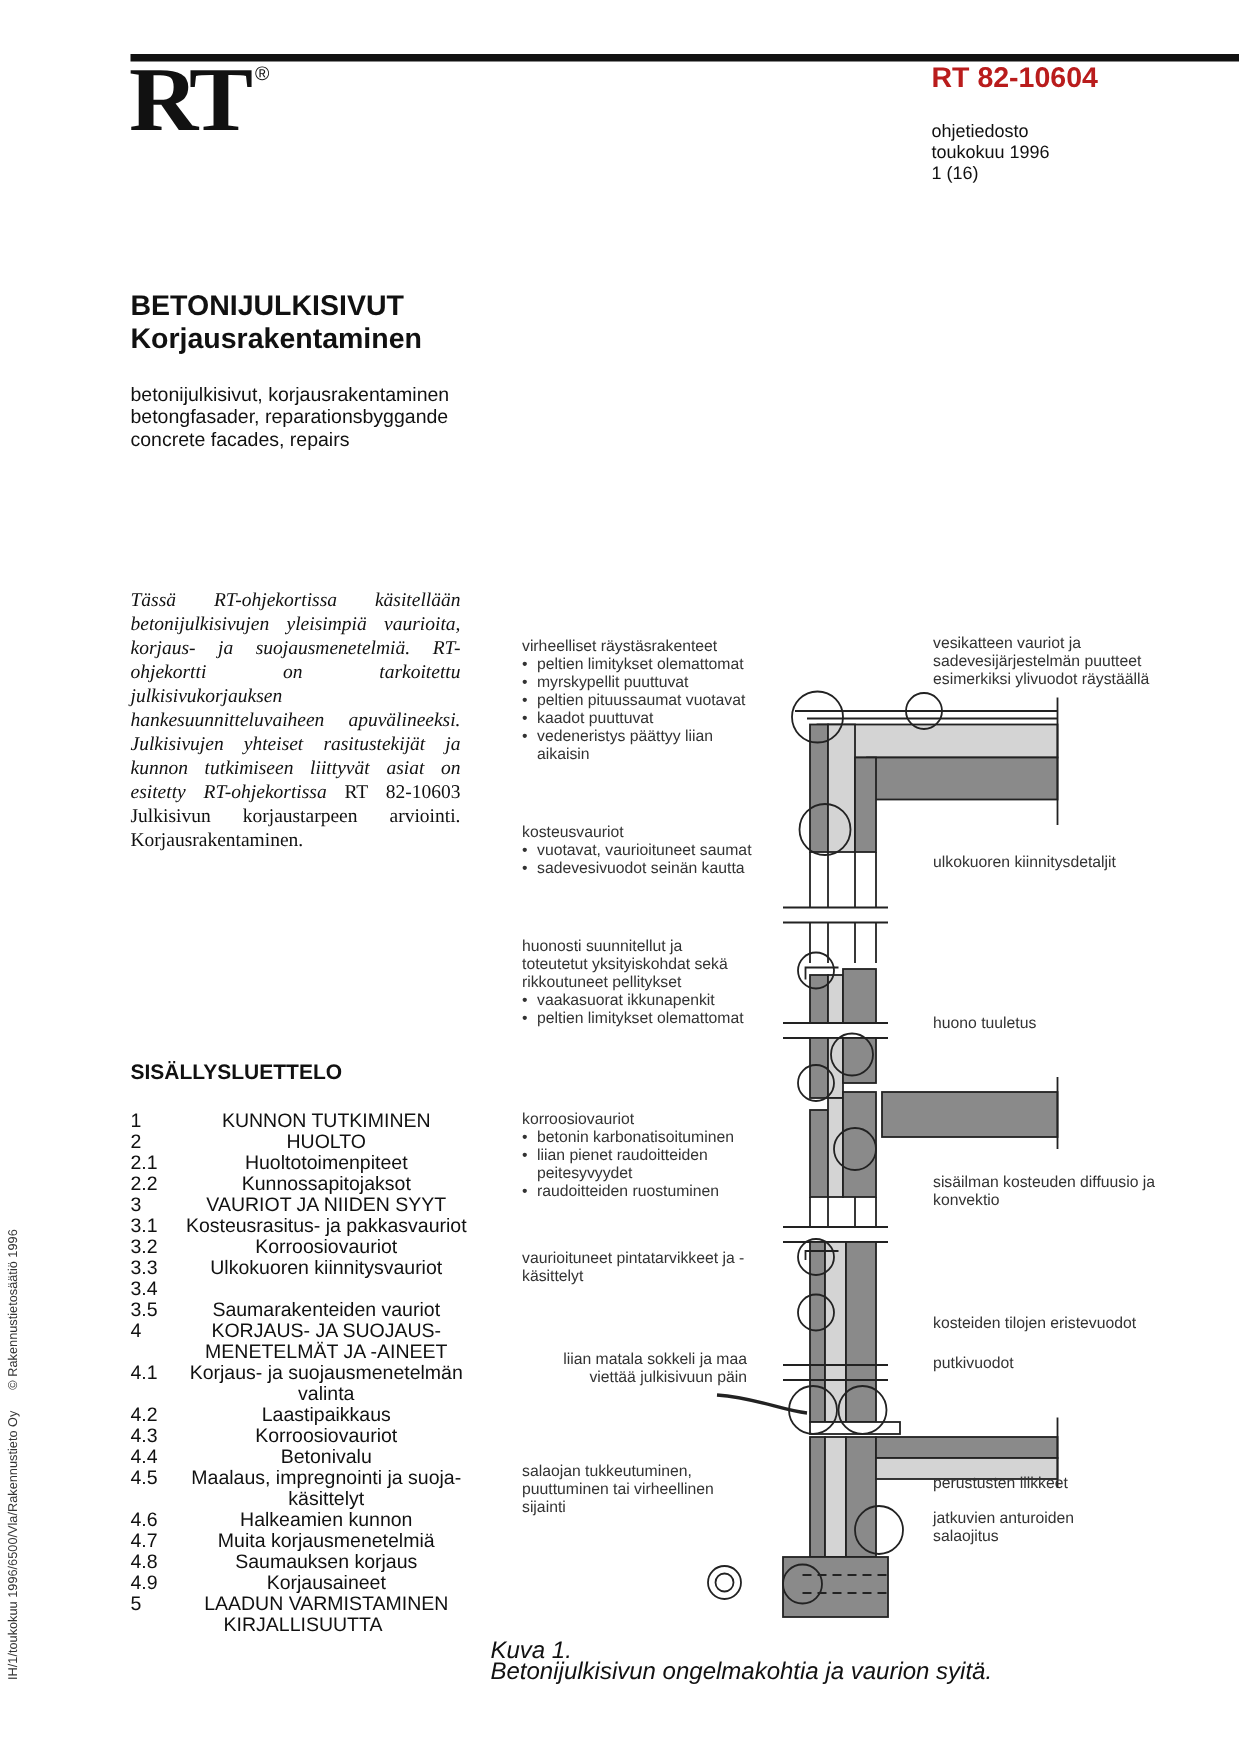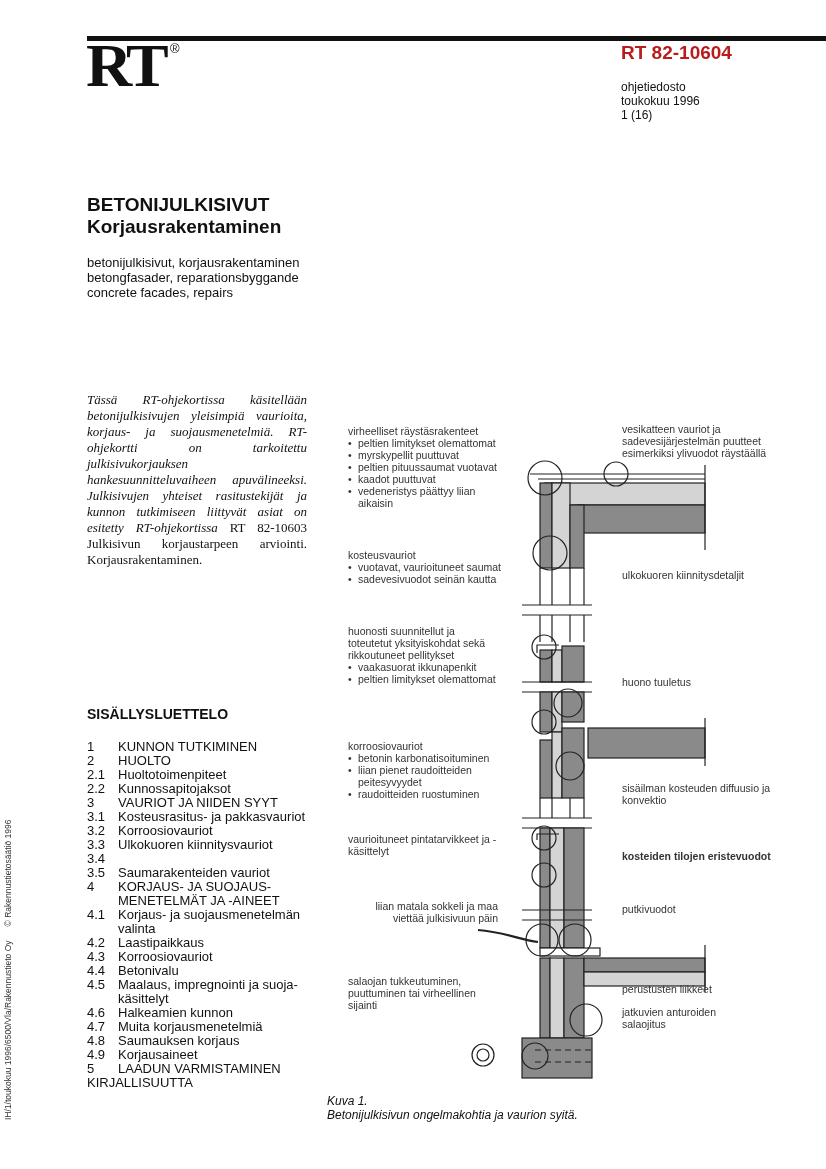--- a/index.html
+++ b/index.html
@@ -11,31 +11,31 @@
   .meta { position: absolute; left: 621px; top: 80px; font-size: 12px; line-height: 14px; }
   .meta div { white-space: nowrap; }
   .title { position: absolute; left: 87px; top: 194px; font-weight: bold; font-size: 19px; line-height: 22px; }
   .keywords { position: absolute; left: 87px; top: 255px; font-size: 13px; line-height: 15px; }
   .intro { position: absolute; left: 87px; top: 392px; width: 220px; font-size: 13px; line-height: 16px; text-align: justify; font-family: Liberation Serif, serif; }
   .intro .it { font-style: italic; }
   .toc-title { position: absolute; left: 87px; top: 706px; font-weight: bold; font-size: 14px; }
   .toc { position: absolute; left: 87px; top: 740px; font-size: 13px; line-height: 14px; width: 230px; }
   .toc-row { display: flex; }
   .toc-num { width: 31px; flex: none; }
-  .toc-label { flex: 1; }
+  .toc-label { flex: 1; text-align: center; }
   .toc-row.full .toc-label { margin-left: -31px; }
   .sidebar-vert { position: absolute; left: 3px; top: 1120px; transform: rotate(-90deg); transform-origin: top left; font-size: 8.5px; white-space: nowrap; color: #333; }
   .sidebar-vert span { margin-right: 14px; }
   .diagram { position: absolute; left: 330px; top: 410px; width: 496px; height: 670px; }
   .diagram svg { position: absolute; left: 0; top: 0; }
   .lbl { position: absolute; font-size: 10.5px; line-height: 12px; color: #333; white-space: nowrap; }
   .lbl ul { list-style: none; margin: 0; padding: 0; }
   .lbl li { padding-left: 10px; position: relative; }
   .lbl li::before { content: "•"; position: absolute; left: 0; }
-  .caption { position: absolute; left: 327px; top: 1094px; font-style: italic; font-size: 12px; line-height: 14px; }
+  .caption { position: absolute; left: 327px; top: 1094px; font-style: italic; font-size: 16px; line-height: 14px; }
 </style>
 </head>
 <body>
 
 <div class="topbar"></div>
 <div class="logo">RT</div>
 <div class="logo-reg">®</div>
 <div class="docno">RT 82-10604</div>
 <div class="meta">
   <div>ohjetiedosto</div>
@@ -268,21 +268,21 @@
     </ul>
   </div>
   <div class="lbl" style="left:18px; top:423px; white-space:normal; width:150px;">vaurioituneet pintatarvikkeet ja -käsittelyt</div>
   <div class="lbl" style="left:18px; top:490px; white-space:normal; width:150px;text-align:right;">liian matala sokkeli ja maa viettää julkisivuun päin</div>
   <div class="lbl" style="left:18px; top:565px; white-space:normal; width:150px;">salaojan tukkeutuminen, puuttuminen tai virheellinen sijainti</div>
 
   <div class="lbl" style="left:292px; top:13px; white-space:normal; width:160px;">vesikatteen vauriot ja sadevesijärjestelmän puutteet esimerkiksi ylivuodot räystäällä</div>
   <div class="lbl" style="left:292px; top:159px;">ulkokuoren kiinnitysdetaljit</div>
   <div class="lbl" style="left:292px; top:266px;">huono tuuletus</div>
   <div class="lbl" style="left:292px; top:372px; white-space:normal; width:160px;">sisäilman kosteuden diffuusio ja konvektio</div>
-  <div class="lbl" style="left:292px; top:440px;font-weight:bold;">kosteiden tilojen eristevuodot</div>
+  <div class="lbl" style="left:292px; top:466px;">kosteiden tilojen eristevuodot</div>
   <div class="lbl" style="left:292px; top:493px;">putkivuodot</div>
   <div class="lbl" style="left:292px; top:573px;">perustusten liikkeet</div>
   <div class="lbl" style="left:292px; top:596px; white-space:normal; width:110px;">jatkuvien anturoiden salaojitus</div>
 </div>
 
 <div class="caption">
   <div>Kuva 1.</div>
   <div>Betonijulkisivun ongelmakohtia ja vaurion syitä.</div>
 </div>
 

